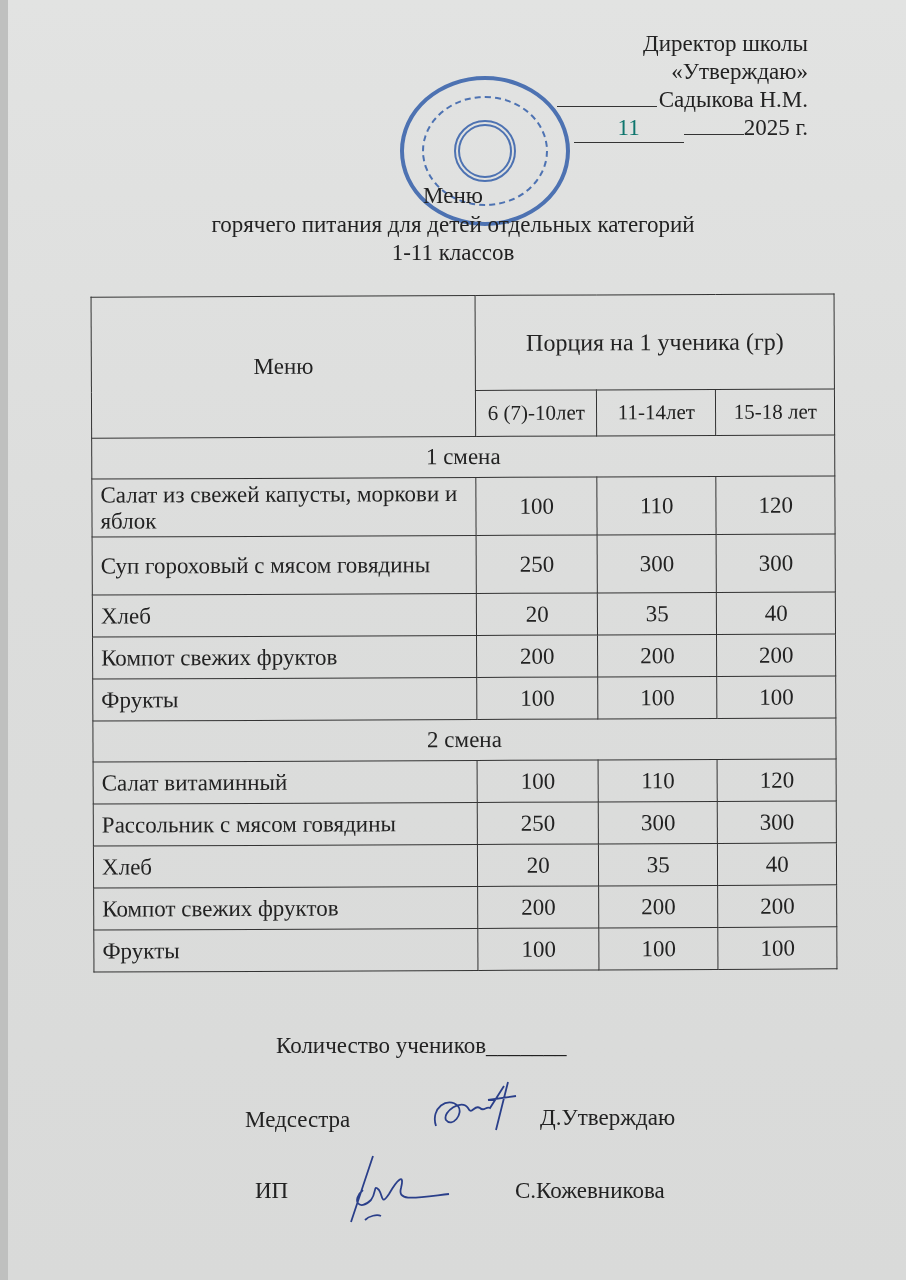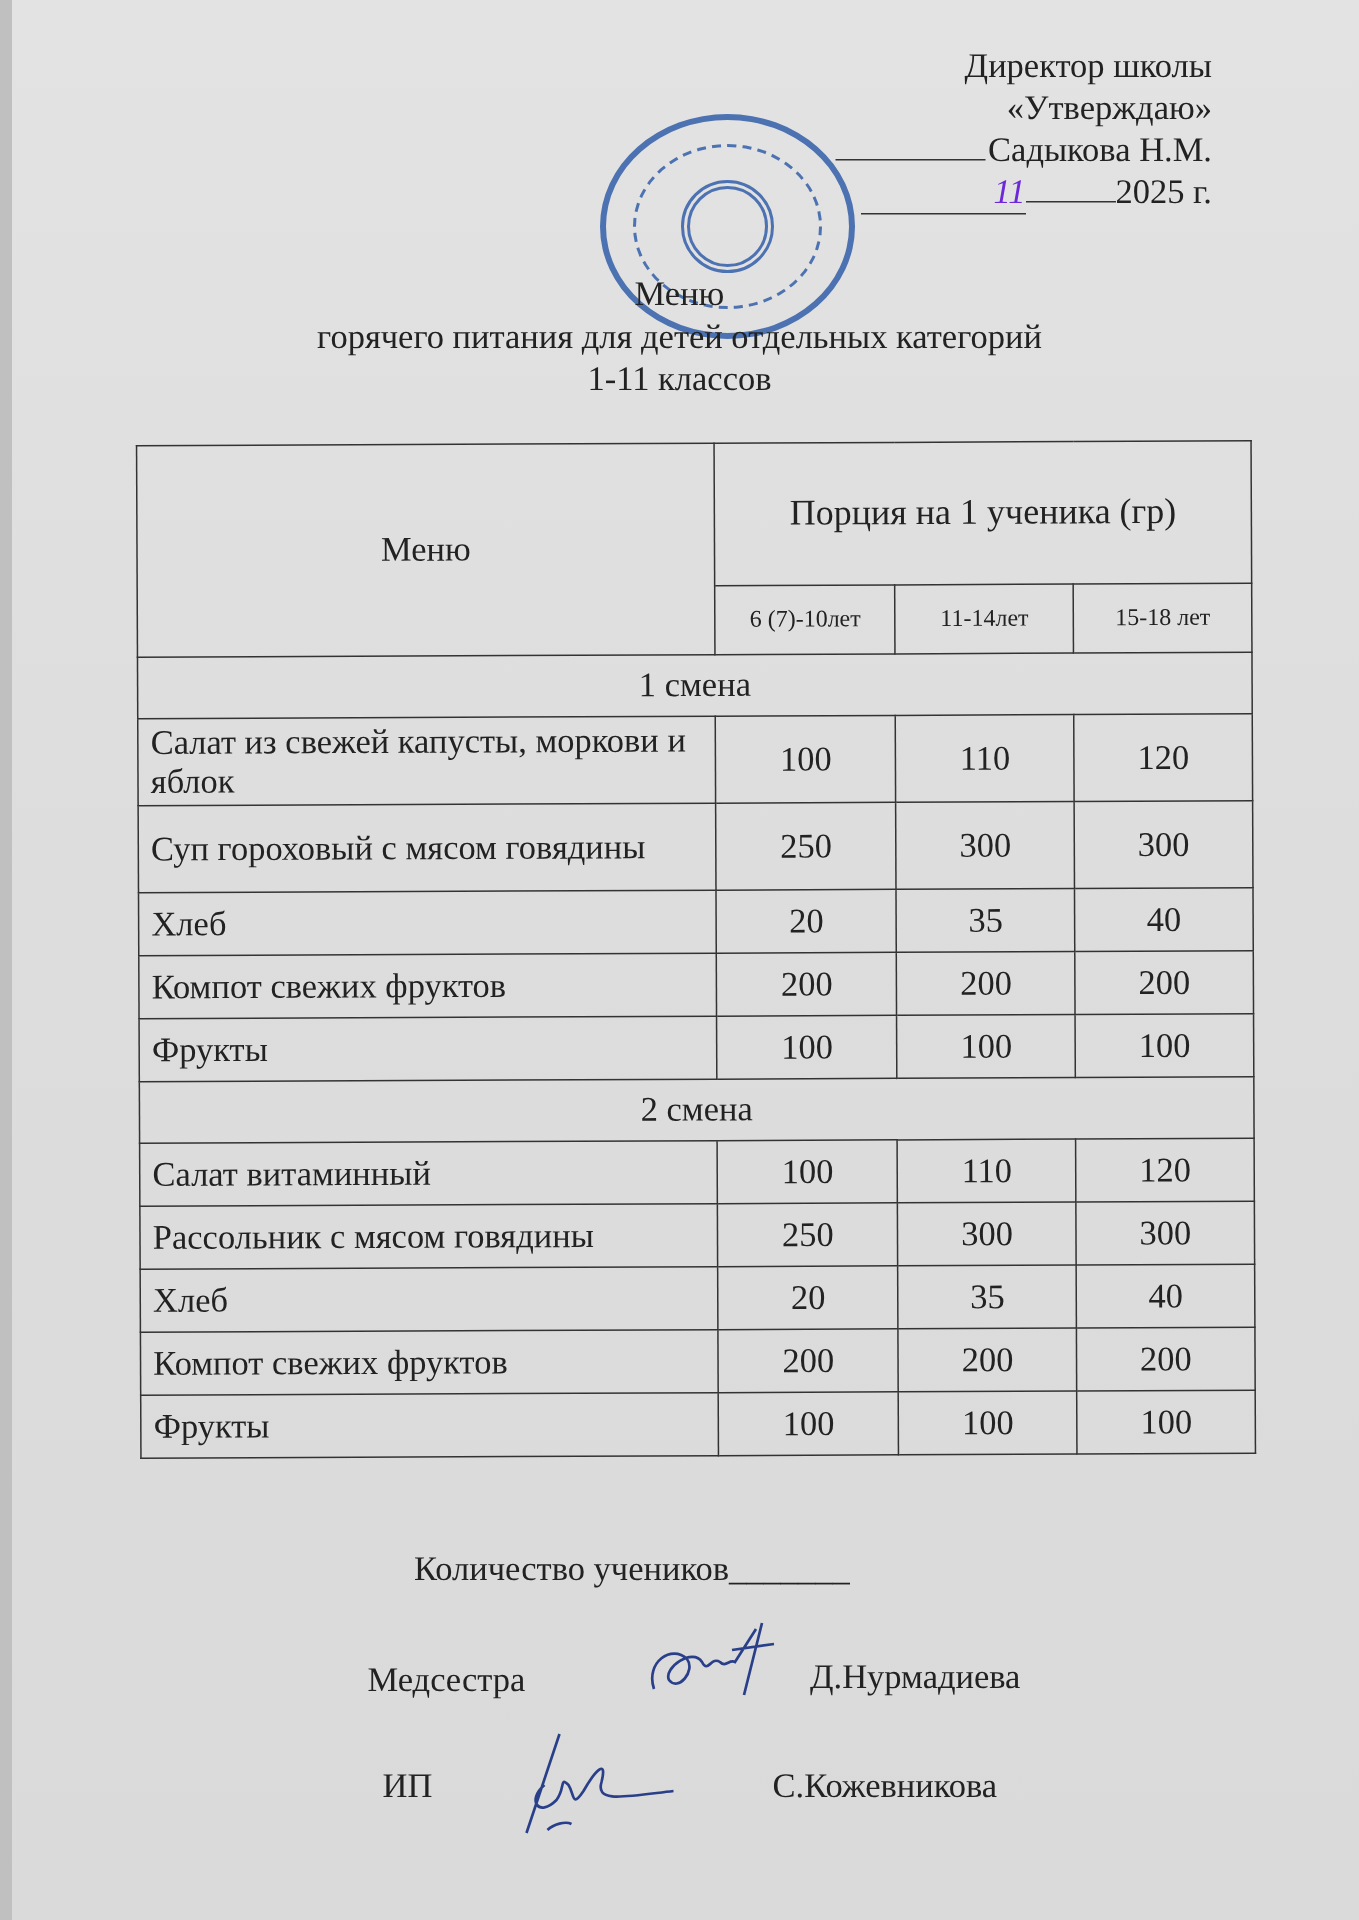--- a/index.html
+++ b/index.html
@@ -15,21 +15,21 @@
          border:4px solid #2d5aa8;opacity:.82;box-sizing:border-box;}
   .stamp .inner{position:absolute;left:18px;top:16px;right:18px;bottom:16px;border-radius:50%;
          border:2px dashed #2d5aa8;}
   .stamp .emb{position:absolute;left:50px;top:40px;width:62px;height:62px;border-radius:50%;
          border:6px double #2d5aa8;box-sizing:border-box;}
   table.menu{position:absolute;left:92px;top:295px;width:744px;border-collapse:collapse;
          transform:rotate(-0.25deg);font-size:23px;}
   table.menu td{border:1.5px solid #333;padding:0 8px;vertical-align:middle;}
   .hdr-menu{text-align:center;height:140px;}
   .hdr-portion{text-align:center;height:92px;font-size:24px;}
-  .age{text-align:center;font-size:16px;height:44px;}
+  .age{text-align:center;font-size:21px;height:44px;}
   .shift{text-align:center;height:40px;}
   .num{text-align:center;width:105px;}
   .dish{width:380px;line-height:26px;}
   .r2{height:58px;} .r1{height:42px;}
   .footer{position:absolute;font-size:23px;}
   .sig{position:absolute;}
 </style>
 </head>
 <body>
 
@@ -38,21 +38,21 @@
 
 <div class="stamp">
   <div class="inner"></div>
   <div class="emb"></div>
 </div>
 
 <div class="approve">
   <span class="line">Директор школы</span>
   <span class="line">«Утверждаю»</span>
   <span class="line"><span style="display:inline-block;width:100px;border-bottom:1.5px solid #333;margin-right:2px;"></span><span>Садыкова Н.М.</span></span>
-  <span class="line"><span style="display:inline-block;width:110px;border-bottom:1.5px solid #333;text-align:right;font-style:italic;color:#6d28d9;">11</span><span style="display:inline-block;width:60px;border-bottom:1.5px solid #333;"></span><span>2025 г.</span></span>
+  <span class="line"><span style="display:inline-block;width:110px;border-bottom:1.5px solid #333;text-align:center;color:#0f766e;">11</span><span style="display:inline-block;width:60px;border-bottom:1.5px solid #333;"></span><span>2025 г.</span></span>
 </div>
 
 <div class="title" style="top:183px;">Меню</div>
 <div class="title" style="top:212px;font-family:Liberation Serif, serif;">горячего питания для детей отдельных категорий</div>
 <div class="title" style="top:240px;">1-11 классов</div>
 
 <table class="menu">
   <tbody>
       <tr>
     <td class="hdr-menu" rowspan="2">Меню</td>
@@ -131,19 +131,19 @@
   </tr>
 </tbody>
   </table>
 
 <div class="footer" style="left:276px;top:1033px;">Количество учеников_______</div>
 
 <div class="footer" style="left:245px;top:1107px;">Медсестра</div>
 <svg class="sig" style="left:428px;top:1078px;" width="90" height="60">
   <path d="M8 48 C2 30,20 18,30 28 C36 36,24 50,18 42 C14 34,34 20,40 30 C44 38,46 26,52 30 C56 34,58 28,62 30 L76 8 M68 52 L80 4 M60 22 L88 18" stroke="#2a3f8a" stroke-width="1.8" fill="none"></path>
 </svg>
-<div class="footer" style="left:540px;top:1105px;">Д.Нурмадиева</div>
+<div class="footer" style="left:540px;top:1105px;">Д.Утверждаю</div>
 
 <div class="footer" style="left:255px;top:1178px;">ИП</div>
 <svg class="sig" style="left:345px;top:1150px;" width="120" height="80">
   <path d="M28 6 L6 72 M18 40 C6 50,14 62,26 50 C32 42,28 34,34 40 C38 46,36 56,44 44 C52 30,60 22,56 38 C52 52,70 48,104 44 M20 70 C24 66,32 64,36 66" stroke="#2a3f8a" stroke-width="1.8" fill="none"></path>
 </svg>
 <div class="footer" style="left:515px;top:1178px;">С.Кожевникова</div>
 
 </body></html>

